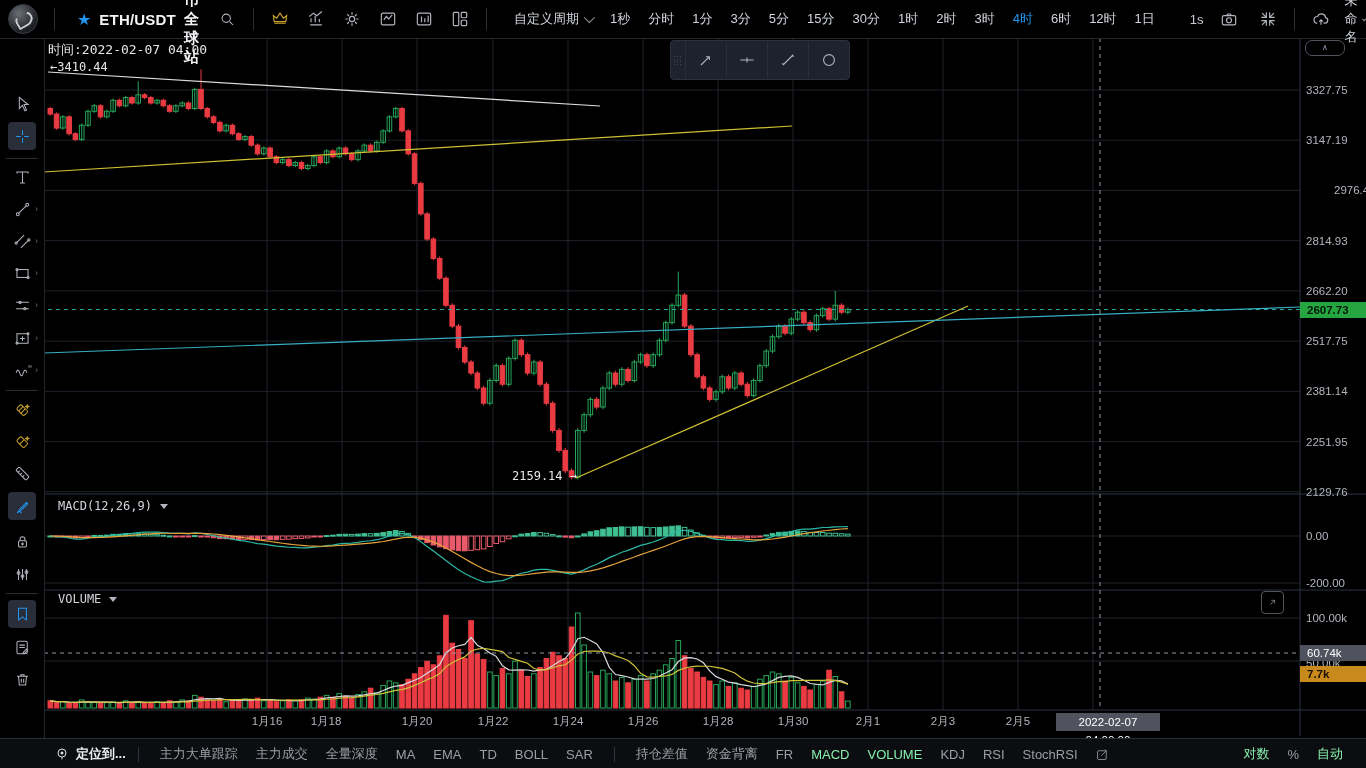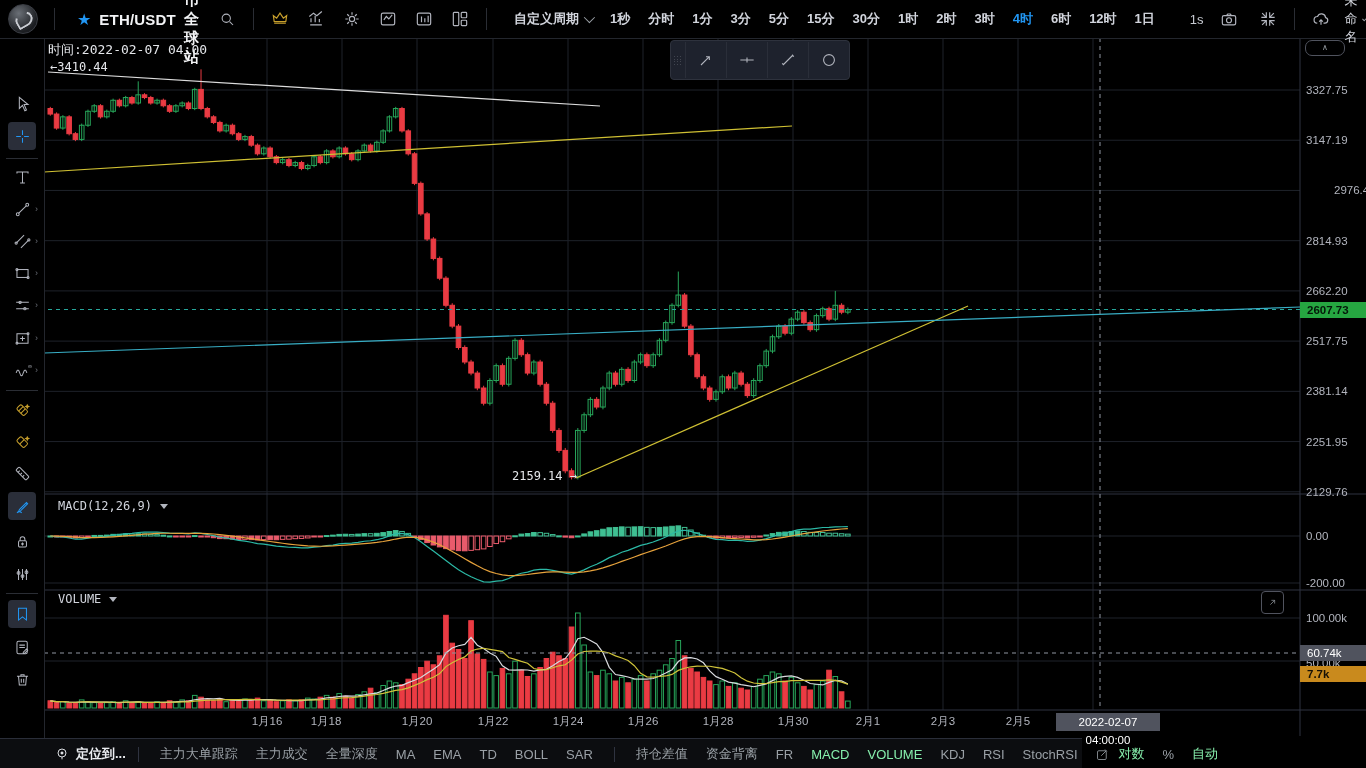--- a/index.html
+++ b/index.html
@@ -17,21 +17,21 @@
   #logo:after{content:"";position:absolute;left:6px;top:7px;width:14px;height:11px;
         border-radius:50% 50% 50% 10%;border:2px solid #c9ccd2;border-top-color:transparent;transform:rotate(-30deg);}
   .star{color:#2196f3;font-size:16px;margin:0 8px 0 14px;}
   #symbol-title{font-size:15px;font-weight:bold;color:#f2f3f5;letter-spacing:.2px;}
   #exchange-title{font-size:15px;font-weight:bold;color:#f2f3f5;margin-left:8px;}
   .hicon{width:30px;height:30px;display:flex;align-items:center;justify-content:center;
          color:#b2b5be;flex:none;margin:0 3px;border-radius:3px;}
   .hicon svg{stroke:#b2b5be;fill:none;stroke-width:1.4;}
   .hicon.gold svg{stroke:#c8a02c;}
   #tf-list{display:flex;align-items:center;margin-left:10px;}
-  .tf{font-size:13px;color:#d1d4dc;padding:0 9px;line-height:38px;cursor:pointer;white-space:nowrap;font-weight:bold;}
+  .tf{font-size:13px;color:#d1d4dc;padding:0 9px;line-height:38px;cursor:pointer;white-space:nowrap;}
   .tf.active{color:#2196f3;}
   .chev{display:inline-block;width:7px;height:7px;border-right:1px solid #9aa0a6;border-bottom:1px solid #9aa0a6;
         transform:rotate(45deg) translateY(-2px);margin-left:5px;}
   #replay-speed{font-size:13px;color:#c7cad1;margin-left:26px;}
   #save-name{font-size:13px;color:#d1d4dc;margin-left:6px;}
   
   #sidebar{position:absolute;left:0;top:38px;width:44px;height:700px;background:#000;
            border-right:1px solid #23262d;z-index:25;}
   .tool{position:absolute;left:8px;width:28px;height:28px;border-radius:4px;display:flex;
         align-items:center;justify-content:center;}
@@ -65,21 +65,21 @@
   #vol-cross-badge{top:645px;background:#50535e;color:#fff;}
   #vol-now-badge{top:666px;background:#c98a1d;color:#161006;font-weight:bold;}
   #time-cross-badge{position:absolute;left:1056px;top:713px;width:104px;height:18px;background:#50535e;
         color:#fff;font-size:11.5px;text-align:center;line-height:18px;z-index:14;}
   #axis-collapse{position:absolute;left:1305px;top:40px;width:38px;height:14px;border:1px solid #50535e;
         border-radius:7px;color:#9aa0a6;font-size:8px;text-align:center;line-height:13px;z-index:14;}
   #pane-restore{position:absolute;left:1261px;top:591px;width:21px;height:21px;border:1px solid #50535e;
         border-radius:4px;z-index:14;display:flex;align-items:center;justify-content:center;}
   #pane-restore svg{stroke:#9aa0a6;fill:none;stroke-width:1.3;}
   
-  #bottombar{position:absolute;left:0;top:738px;width:1082px;height:30px;background:#0c0d10;
+  #bottombar{position:absolute;left:0;top:738px;width:1366px;height:30px;background:#0c0d10;
              border-top:1px solid #2a2e39;display:flex;align-items:center;font-size:13px;z-index:30;}
   #locate{display:flex;align-items:center;gap:6px;color:#eceef2;font-weight:bold;margin-left:54px;white-space:nowrap;}
   #locate svg{stroke:#eceef2;fill:none;stroke-width:1.4;}
   .bb-div{width:1px;height:15px;background:#2f3340;margin:0 12px;flex:none;}
   .bb-item{color:#9aa0a6;margin:0 9px;white-space:nowrap;cursor:pointer;}
   .bb-item.accent{color:#86efac;}
   #bb-right{margin-left:auto;display:flex;align-items:center;margin-right:14px;}
   #bb-edit svg{stroke:#9aa0a6;fill:none;stroke-width:1.3;}
 </style>
 </head>

